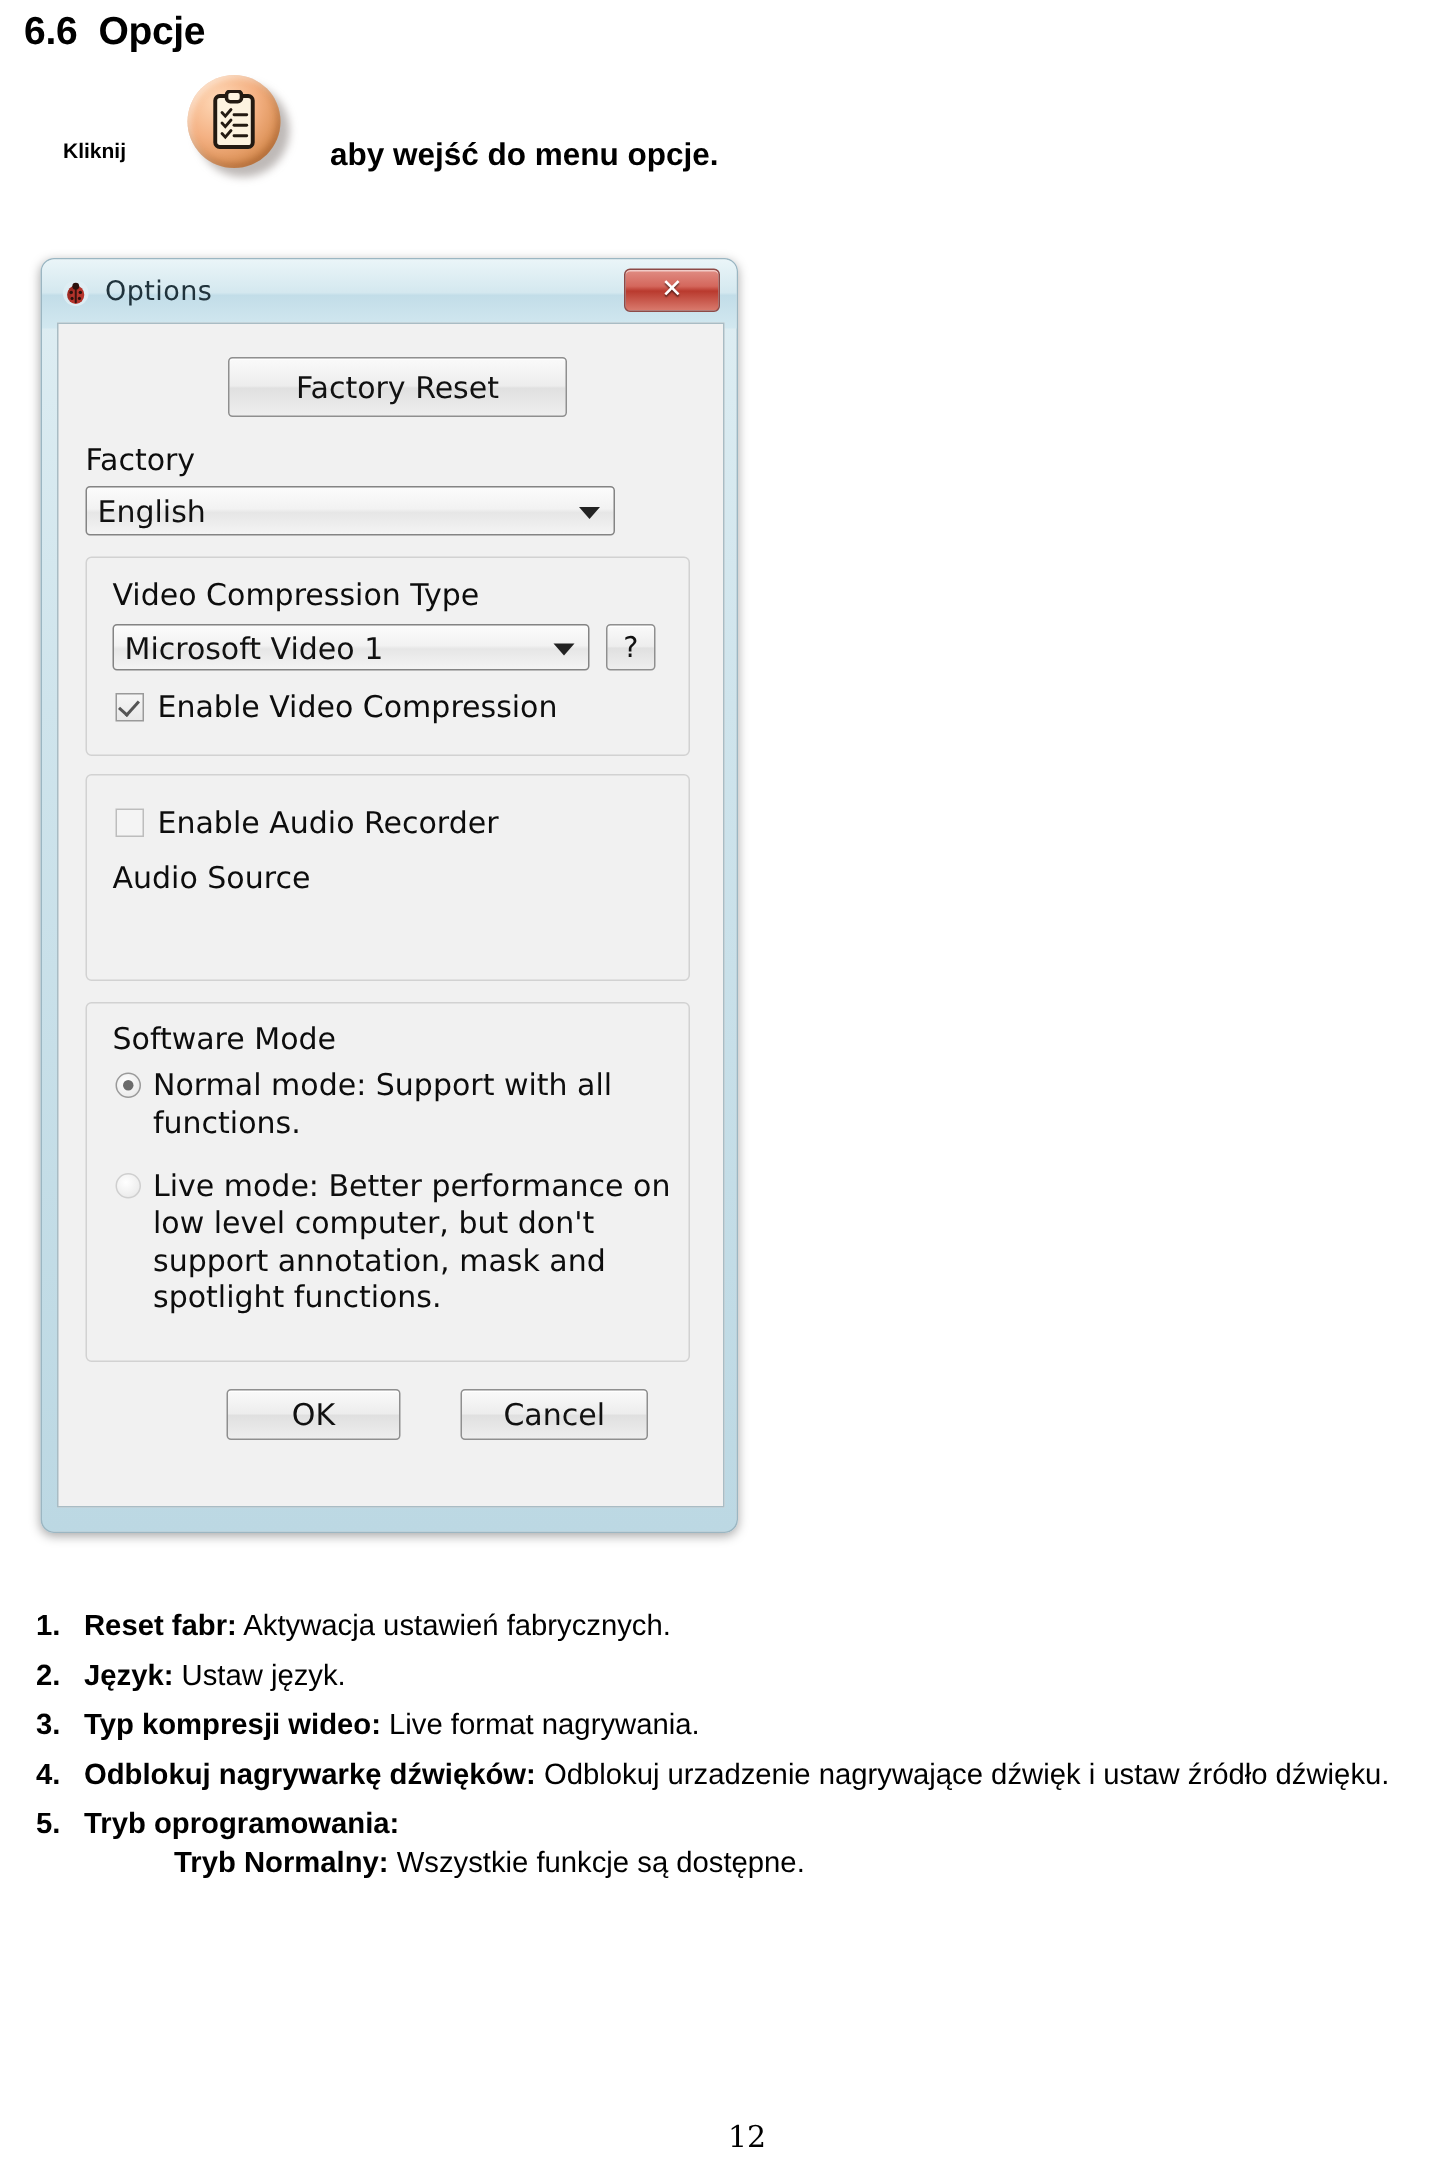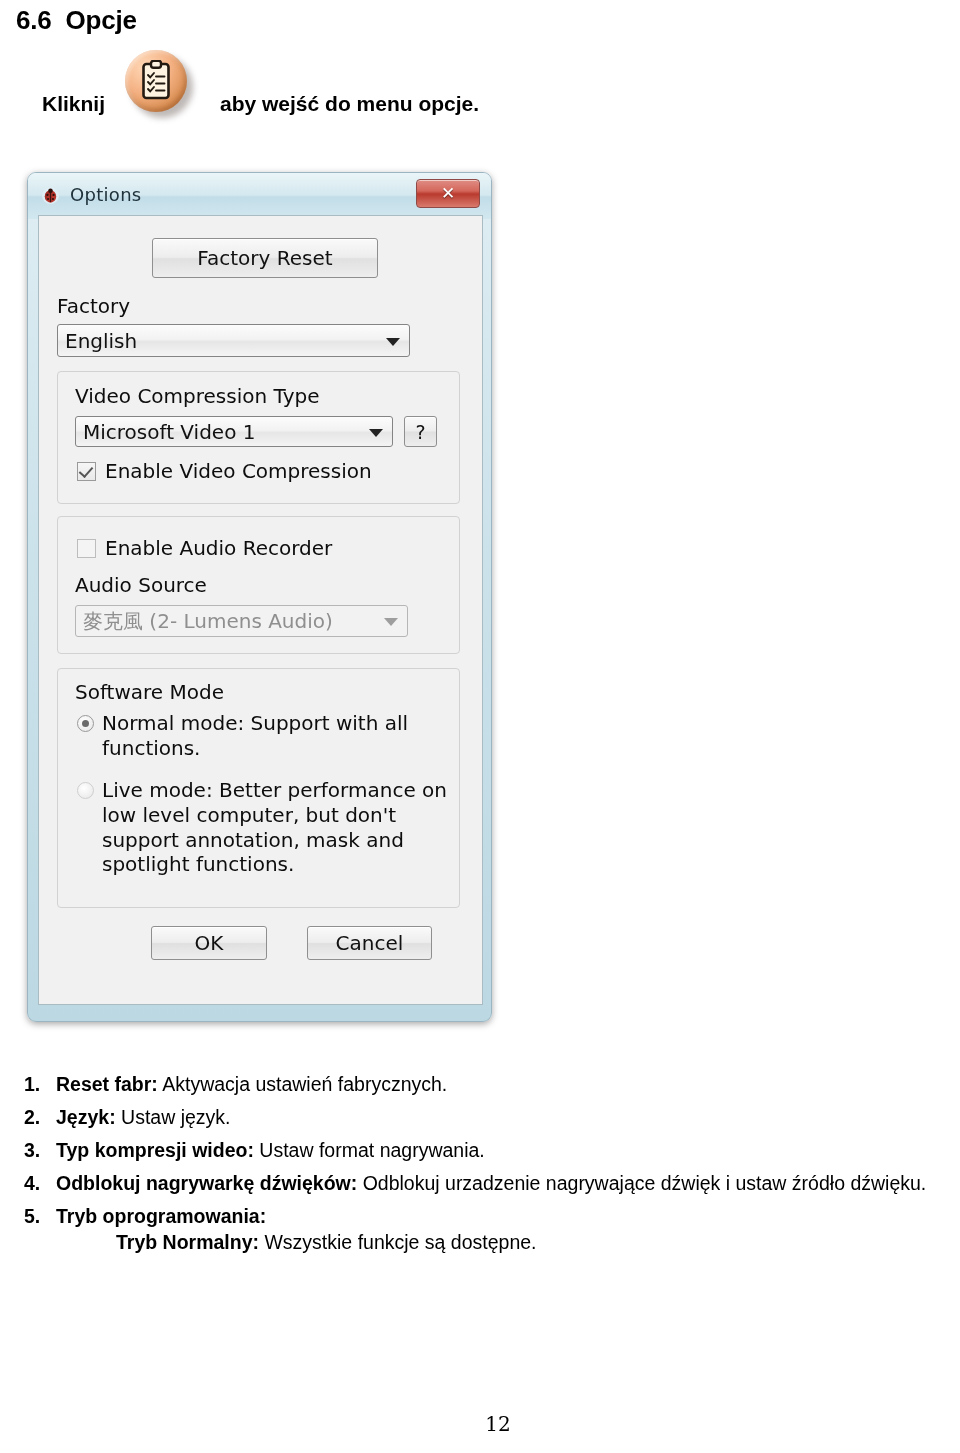--- a/index.html
+++ b/index.html
@@ -32,21 +32,21 @@
     position: absolute;
     left: 42px;
     top: 48px;
     width: 520px;
     height: 80px;
   }
   .click-word {
     position: absolute;
     left: 0px;
     top: 44px;
-    font-size: 21px;
+    font-size: 14px;
     font-weight: bold;
   }
   .opt-icon-wrap {
     position: absolute;
     left: 81px;
     top: 0px;
     width: 74px;
     height: 74px;
   }
   .opt-icon-shadow {
@@ -372,24 +372,20 @@
         <span>?</span>
       </div>
       <div class="cbox checked" style="left:19px;top:90px;"></div>
       <div class="lbl" style="left:47px;top:87px;">Enable Video Compression</div>
     </div>
 
     <div class="group" style="left:18px;top:300px;width:403px;height:138px;">
       <div class="cbox disabled" style="left:19px;top:22px;"></div>
       <div class="lbl" style="left:47px;top:19px;">Enable Audio Recorder</div>
       <div class="lbl" style="left:17px;top:56px;">Audio Source</div>
-      <div class="combo disabled" style="left:17px;top:88px;width:333px;height:32px;">
-        <span class="cval">麥克風 (2- Lumens Audio)</span>
-        <span class="arrow"></span>
-      </div>
     </div>
 
     <div class="group" style="left:18px;top:452px;width:403px;height:240px;">
       <div class="lbl" style="left:17px;top:11px;">Software Mode</div>
 
       <div class="radio sel" style="left:19px;top:46px;"></div>
       <div class="mode-text" style="left:44px;top:42px;width:330px;">Normal mode: Support with all functions.</div>
 
       <div class="radio off" style="left:19px;top:113px;"></div>
       <div class="mode-text" style="left:44px;top:109px;width:345px;">Live mode: Better performance on low level computer, but don't support annotation, mask and spotlight functions.</div>
@@ -412,21 +408,21 @@
     <b>Reset fabr:</b><span> Aktywacja ustawień fabrycznych.</span>
   </div>
 
   <div class="note-row">
     <span class="note-num">2.</span>
     <b>Język:</b><span> Ustaw język.</span>
   </div>
 
   <div class="note-row">
     <span class="note-num">3.</span>
-    <b>Typ kompresji wideo:</b><span> Ustaw format nagrywania.</span>
+    <b>Typ kompresji wideo:</b><span> Live format nagrywania.</span>
   </div>
 
 
   <div class="note-row">
     <span class="note-num">4.</span>
     <b>Odblokuj nagrywarkę dźwięków:</b><span> Odblokuj urzadzenie nagrywające dźwięk i ustaw źródło dźwięku.</span>
   </div>
 
   <div class="note-row">
     <span class="note-num">5.</span>

